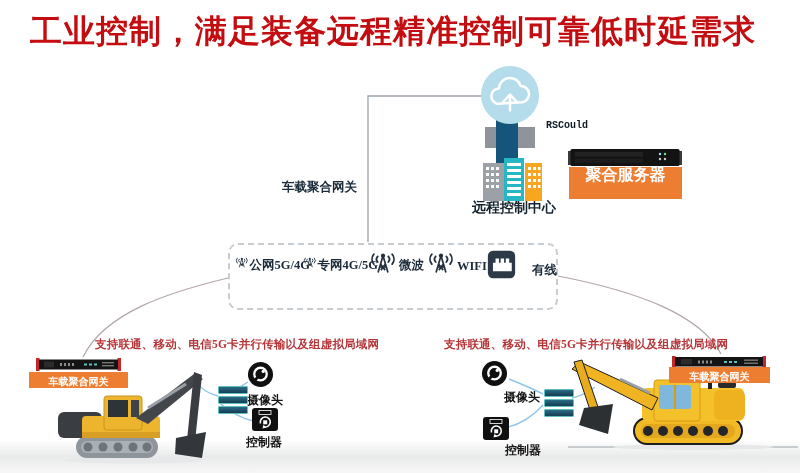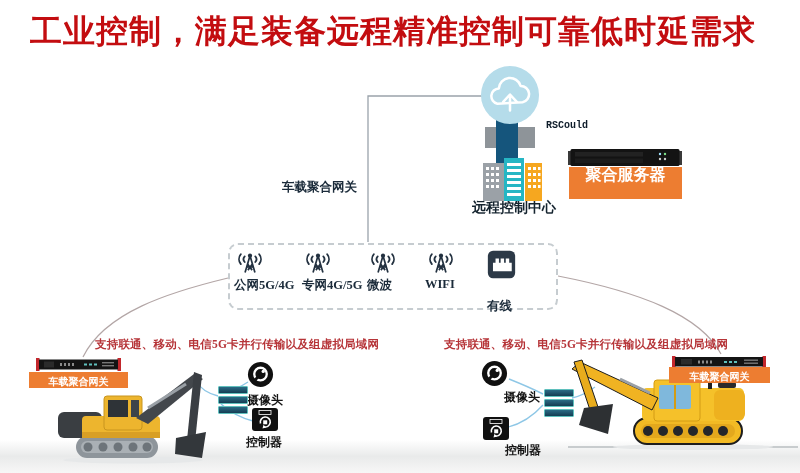--- a/index.html
+++ b/index.html
@@ -17,21 +17,21 @@
   .blue-bar{left:496px;top:98px;width:22px;height:92px;background:#15557c;z-index:3;}
   .gray-bar{left:485px;top:127px;width:50px;height:21px;background:#8e9499;z-index:2;}
   .buildings{left:480px;top:155px;z-index:4;}
   .cc-label{left:472px;top:199px;width:116px;text-align:left;font-size:14px;color:#15242f;}
   .server-svg{left:568px;top:147px;z-index:2;}
   .tag{background:#ed7d31;color:#ffffff;text-align:center;z-index:5;}
   .server-tag{left:569px;top:167px;width:113px;height:32px;font-size:16px;line-height:16px;}
   .line-label{left:282px;top:179px;font-size:12.5px;}
   .netbox{left:228px;top:243px;width:330px;height:67px;border:2px dashed #c6ccd0;border-radius:10px;
     background:#ffffff;box-sizing:border-box;z-index:1;}
-  .net-col{top:250px;width:76px;display:flex;flex-direction:column;align-items:flex-start;z-index:2;}
+  .net-col{top:250px;width:76px;display:flex;flex-direction:row;align-items:flex-end;z-index:2;}
   .net-col .lbl{margin-top:3px;font-size:12.5px;white-space:nowrap;}
   .annotation{top:337px;font-size:11.5px;color:#b63438;white-space:nowrap;letter-spacing:.2px;}
   .rack-tag{height:16px;font-size:10px;line-height:19px;}
   .cam-lbl,.ctl-lbl{font-size:12px;color:#151515;white-space:nowrap;}
   .modules{display:flex;flex-direction:column;gap:2px;z-index:3;}
   .module{width:28px;height:6px;background:linear-gradient(180deg,#2b6b85,#143d53);
     border:1px solid #5fc0bd;border-radius:1px;box-sizing:content-box;}
 </style>
 </head>
 <body>

